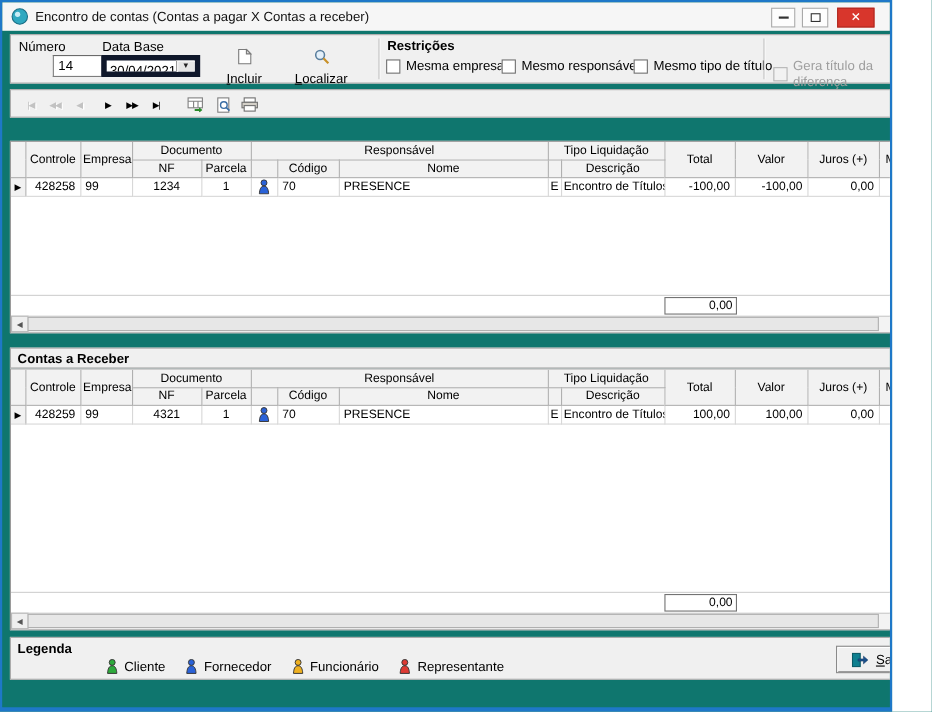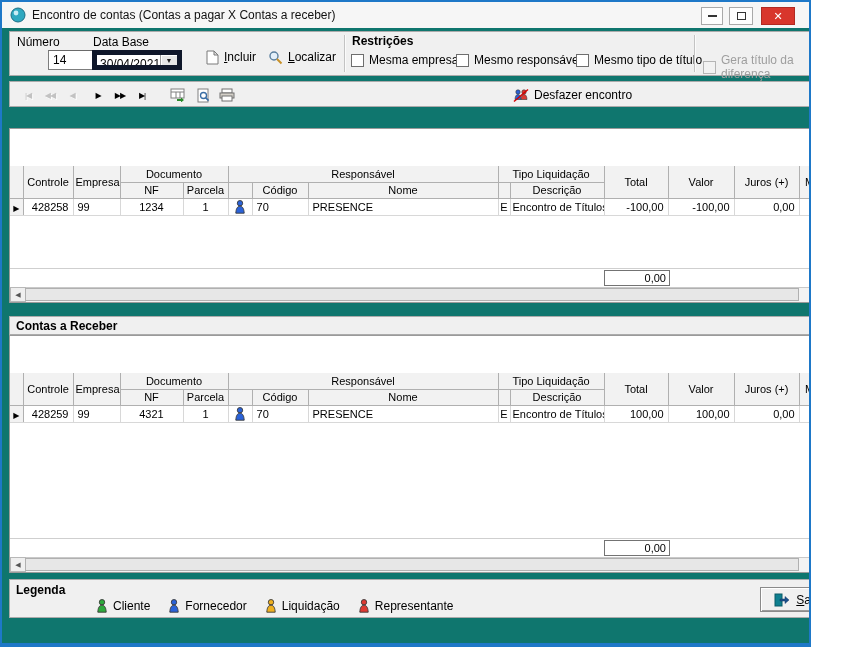--- a/index.html
+++ b/index.html
@@ -28,21 +28,21 @@
   
   .topbar { top: 29px; height: 45px; }
   .tbx { position: absolute; background: #fff; border: 1px solid #7d7d7d; border-top-color: #6a6a6a;
     font-size: 12px; padding: 2px 4px; height: 20px; margin-left: 32px; }
   .combo { position: absolute; height: 20px; background: #fff; border: 5px solid #0f172a; display: flex; }
   .combo .val { flex: 1; font-size: 12px; padding: 2px 3px; white-space: nowrap; overflow: hidden; }
   .combo .cbtn { width: 17px; background: #e6e6e6; border-left: 1px solid #999;
     box-shadow: inset 1px 1px 0 #fff; display: flex; align-items: center; justify-content: center; }
   .combo .cbtn::after { content: "▼"; font-size: 7px; color: #222; }
   .flatbtn { position: absolute; display: flex; align-items: center; gap: 5px; height: 26px;
-    background: none; border: none; font-size: 12px; cursor: default; }
+    background: none; border: none; font-size: 12px; cursor: default; flex-direction: column; }
   .accel-label { display: inline-block; }
   .accel-label::first-letter { text-decoration: underline; }
   .vsep { position: absolute; top: 3px; bottom: 3px; width: 2px;
     border-left: 1px solid #c3c3c3; border-right: 1px solid #fbfbfb; }
   .cbitem { position: absolute; display: flex; align-items: center; gap: 5px; font-size: 12px; }
   .cb { width: 13px; height: 13px; background: #fff; border: 1px solid #6e6e6e; flex: none; }
   .cbitem.disabled { color: #9e9e9e; }
   .cbitem.disabled .cb { border-color: #b5b5b5; background: #f2f2f2; }
   
   .navbar { top: 79px; height: 26px; }
@@ -51,21 +51,21 @@
   .navbtn.disabled { color: #c2c2c2; text-shadow: 1px 1px 0 #fff; }
   .iconbtn { position: absolute; top: 3px; width: 22px; height: 20px; background: none; border: none;
     display: flex; align-items: center; justify-content: center; }
   
   .sechdr { height: 19px; display: flex; align-items: center; padding-left: 6px;
     font-weight: bold; font-size: 12px; }
   
   .grid-panel { background: #fff; display: flex; flex-direction: column; border-color: #9a9a9a; }
   .grid-main { flex: 1; display: flex; overflow: hidden; }
   .grid-tablewrap { flex: 1; overflow: hidden; background: #fff; }
-  .grid { border-collapse: collapse; table-layout: fixed; width: 810px; font-size: 11px; margin-top: 37px; }
+  .grid { border-collapse: collapse; table-layout: fixed; width: 810px; font-size: 11px; }
   .grid th { background: #f2f2f2; border-right: 1px solid #b0b0b0; border-bottom: 1px solid #b0b0b0;
     font-weight: normal; height: 16px; text-align: center; padding: 0 2px;
     overflow: hidden; white-space: nowrap; }
   .grid td { height: 17px; border-right: 1px solid #d8d8d8; border-bottom: 1px solid #d8d8d8;
     padding: 0 4px; overflow: hidden; white-space: nowrap; background: #fff; }
   .grid .ind-h, .grid td.ind { background: #f2f2f2; border-right: 1px solid #b0b0b0; padding: 0; text-align: center; }
   .row-arrow { font-size: 8px; color: #000; }
   td.num { text-align: right; }
   td.ctr { text-align: center; }
   td.nopad { padding: 0; text-align: center; }
@@ -205,36 +205,20 @@
     <button class="iconbtn" style="left:206px">
       <span>
         <svg width="16" height="14">
             <rect x="3" y="1" width="10" height="4" fill="#fff" stroke="#707070"></rect>
             <rect x="1" y="5" width="14" height="5" fill="#d4d0c8" stroke="#707070"></rect>
             <rect x="3" y="8" width="10" height="5" fill="#fff" stroke="#707070"></rect>
           </svg>
       </span>
     </button>
 
-    <button class="flatbtn" style="left:503px;top:0">
-      <span class="inline-svg">
-        <svg width="16" height="15" viewBox="0 0 16 15">
-          <g fill="#2a62d8" stroke="#333" stroke-width="0.6">
-              <circle cx="5" cy="4" r="2.2"></circle>
-              <path d="M5 6.5 C3 6.5 2.2 8.5 2 11.5 L8 11.5 C7.8 8.5 7 6.5 5 6.5 Z"></path>
-            </g>
-          <g fill="#dd3a33" stroke="#333" stroke-width="0.6">
-              <circle cx="11" cy="4" r="2.2"></circle>
-              <path d="M11 6.5 C9 6.5 8.2 8.5 8 11.5 L14 11.5 C13.8 8.5 13 6.5 11 6.5 Z"></path>
-            </g>
-          <line x1="1" y1="13.5" x2="15" y2="1.5" stroke="#d40000" stroke-width="1.5"></line>
-        </svg>
-      </span>
-      <span>Desfazer encontro</span>
-    </button>
   </div>
 
 
   <div class="panel grid-panel" style="top:126px;height:175px">
     <div class="grid-main">
       <div class="grid-tablewrap">
         <table class="grid">
           <colgroup>
             <col style="width:13px">
               <col style="width:50px">
@@ -436,21 +420,21 @@
       </div>
       <div class="legend-item">
         <span class="inline-svg">
           <svg width="12" height="14" viewBox="0 0 12 14">
               <g stroke="#3a3a3a" stroke-width="0.9" fill="#eeb020">
                 <circle cx="6" cy="3.2" r="2.7"></circle>
                 <path d="M6 6.2 C3.2 6.2 2 9 1.8 13.2 L10.2 13.2 C10 9 8.8 6.2 6 6.2 Z"></path>
               </g>
             </svg>
         </span>
-        <span>Liquidação</span>
+        <span>Funcionário</span>
       </div>
       <div class="legend-item">
         <span class="inline-svg">
           <svg width="12" height="14" viewBox="0 0 12 14">
               <g stroke="#3a3a3a" stroke-width="0.9" fill="#dd3a33">
                 <circle cx="6" cy="3.2" r="2.7"></circle>
                 <path d="M6 6.2 C3.2 6.2 2 9 1.8 13.2 L10.2 13.2 C10 9 8.8 6.2 6 6.2 Z"></path>
               </g>
             </svg>
         </span>

